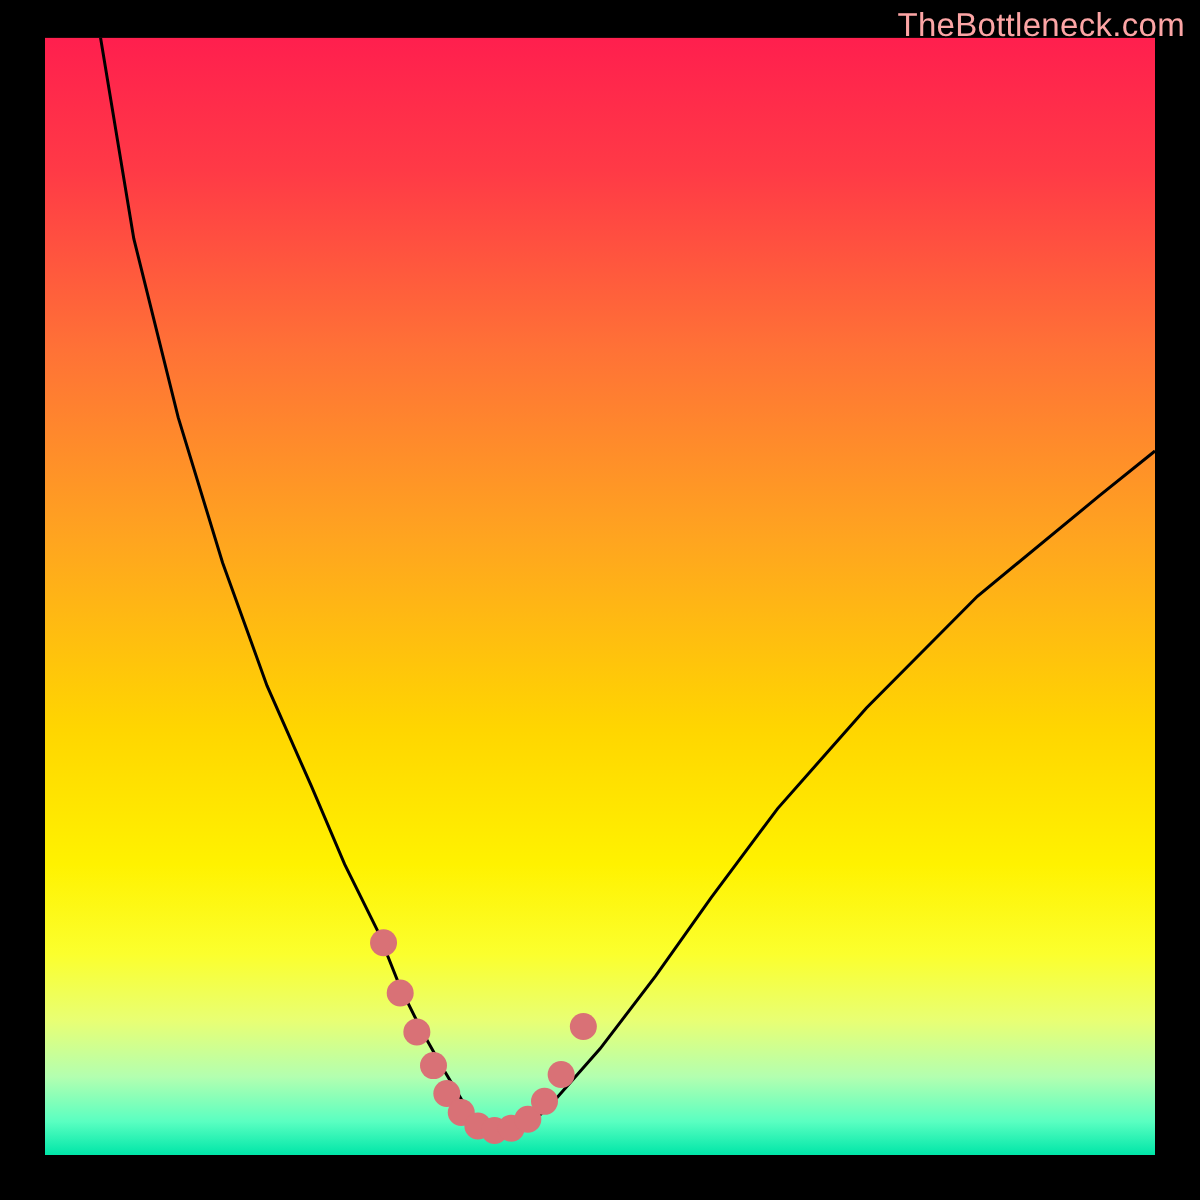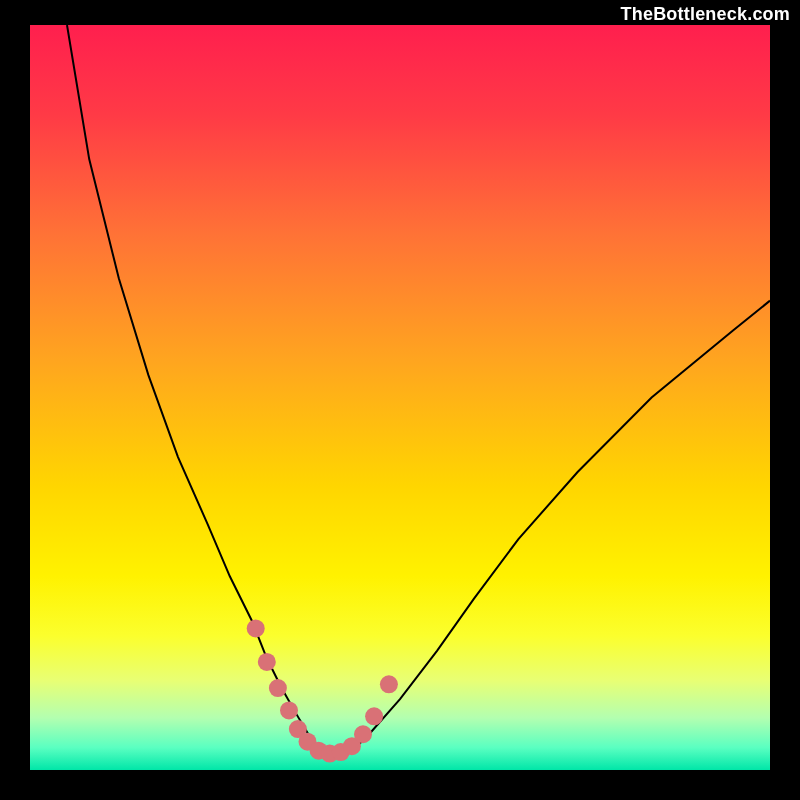--- a/index.html
+++ b/index.html
@@ -24,23 +24,23 @@
     inset: 0;
   }
   .curve-layer {
     position: absolute;
     inset: 0;
   }
   .watermark {
     position: absolute;
     top: 4px;
     right: 10px;
-    color: #ffffff;
-    font-size: 18px;
-    font-weight: 700;
+    color: #fca5a5;
+    font-size: 22px;
+    font-weight: 400;
     letter-spacing: 0.2px;
     user-select: none;
   }
 </style>
 </head>
 <body>
 
 <div class="frame">
   <svg class="gradient" viewBox="0 0 740 745" preserveAspectRatio="none">
     <defs>

